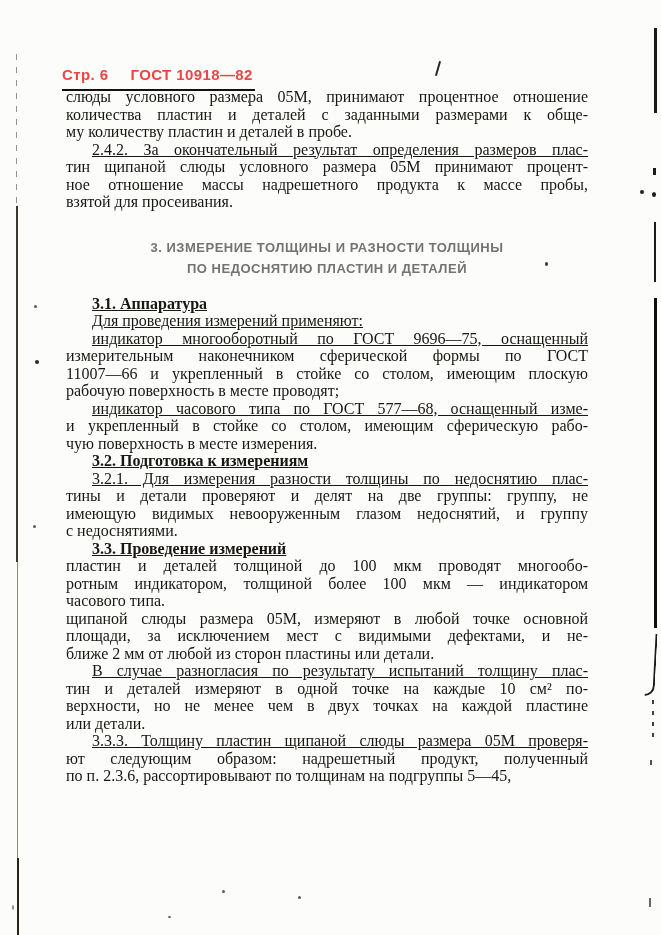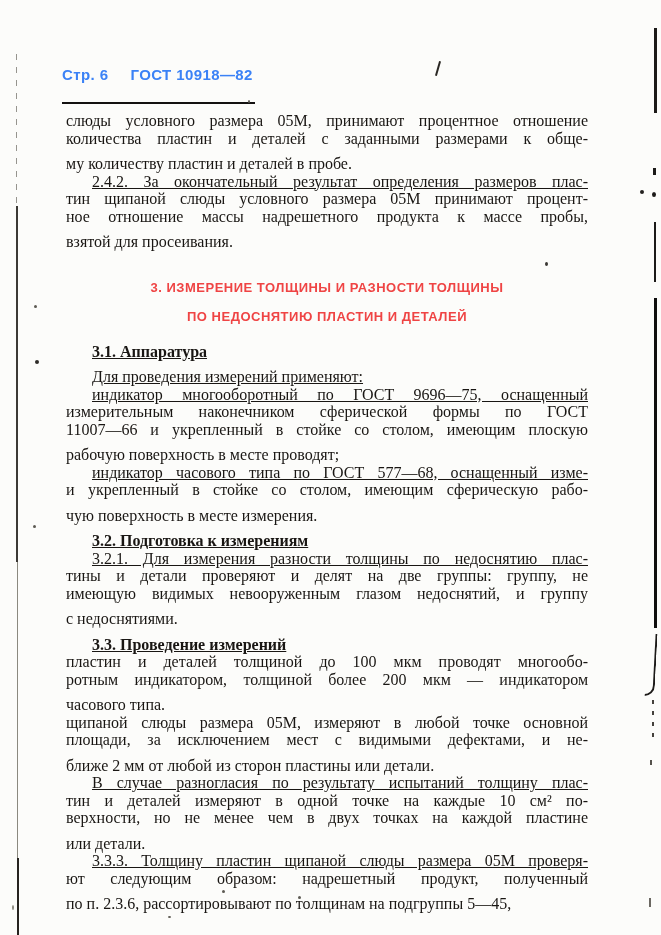--- a/index.html
+++ b/index.html
@@ -11,50 +11,49 @@
     position: relative;
     overflow: hidden;
   }
   .page { position: absolute; inset: 0; }
 
   
   .doc-header {
     position: absolute; left: 62px; top: 66px;
     font-family: "Liberation Sans", sans-serif;
     font-weight: bold; font-size: 15px; letter-spacing: 0.4px;
-    color: #3b82f6;
+    color: #ef4444;
     border-bottom: 2.5px solid #131110;
-    padding: 0 2px 19px 0;
+    padding: 0 2px 6px 0;
     white-space: nowrap;
   }
   .doc-header .page-label { margin-right: 22px; }
 
   
   .doc-body {
-    position: absolute; left: 66px; top: 112px; width: 522px;
+    position: absolute; left: 66px; top: 88px; width: 522px;
     font-size: 16px; line-height: 17.5px;
     color: #191613;
   }
   .para { margin: 0; }
   .para .line {
     text-align: justify;
     text-align-last: justify;
   }
   .para .line.last {
     text-align: left;
     text-align-last: left;
-    margin-top: 8px;
   }
   .para .line.ind { text-indent: 26px; text-decoration: underline; }
 
   .para.section-heading {
     margin: 26px 0 16px 0;
     font-family: "Liberation Sans", sans-serif;
     font-weight: bold; font-size: 13px; line-height: 21px;
-    letter-spacing: 0.5px; color: #ef4444;
+    letter-spacing: 0.5px; color: #737373;
   }
   .para.section-heading .line,
   .para.section-heading .line.last {
     text-align: center; text-align-last: center; text-indent: 0;
   }
   .para.subheading .line { font-weight: bold; }
   .para.subheading .line,
   .para.subheading .line.last {
     text-align: right; text-align-last: left;
   }
@@ -151,21 +150,21 @@
         <div class="line ind">3.2.1. Для измерения разности толщины по недоснятию плас-</div>
         <div class="line">тины и детали проверяют и делят на две группы: группу, не</div>
         <div class="line">имеющую видимых невооруженным глазом недоснятий, и группу</div>
         <div class="line last">с недоснятиями.</div>
       </div>
       <div class="para subheading">
         <div class="line last ind">3.3. Проведение измерений</div>
       </div>
       <div class="para body">
         <div class="line">пластин и деталей толщиной до 100 мкм проводят многообо-</div>
-        <div class="line">ротным индикатором, толщиной более 200 мкм — индикатором</div>
+        <div class="line">ротным индикатором, толщиной более 100 мкм — индикатором</div>
         <div class="line last">часового типа.</div>
       </div>
       <div class="para body">
         <div class="line">щипаной слюды размера 05М, измеряют в любой точке основной</div>
         <div class="line">площади, за исключением мест с видимыми дефектами, и не-</div>
         <div class="line last">ближе 2 мм от любой из сторон пластины или детали.</div>
       </div>
       <div class="para body">
         <div class="line ind">В случае разногласия по результату испытаний толщину плас-</div>
         <div class="line">тин и деталей измеряют в одной точке на каждые 10 см² по-</div>

